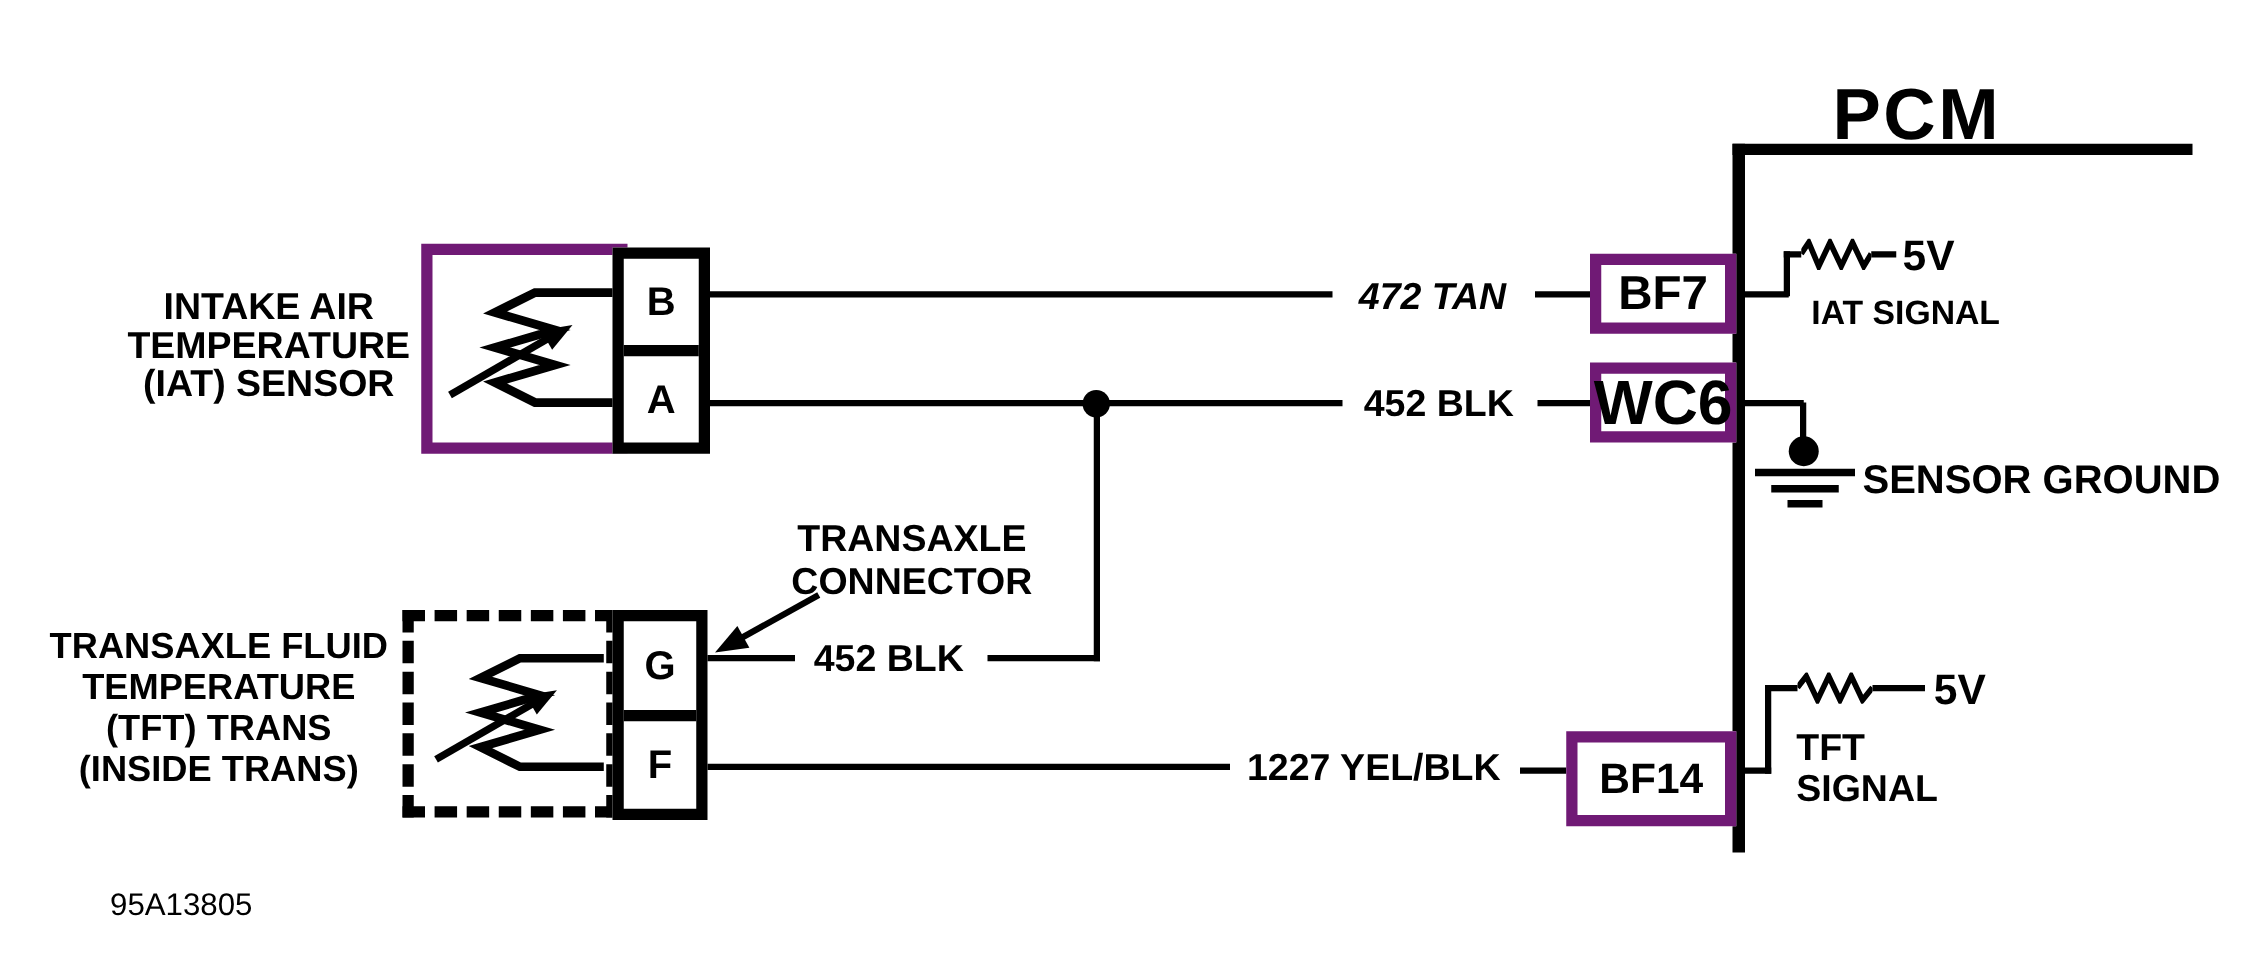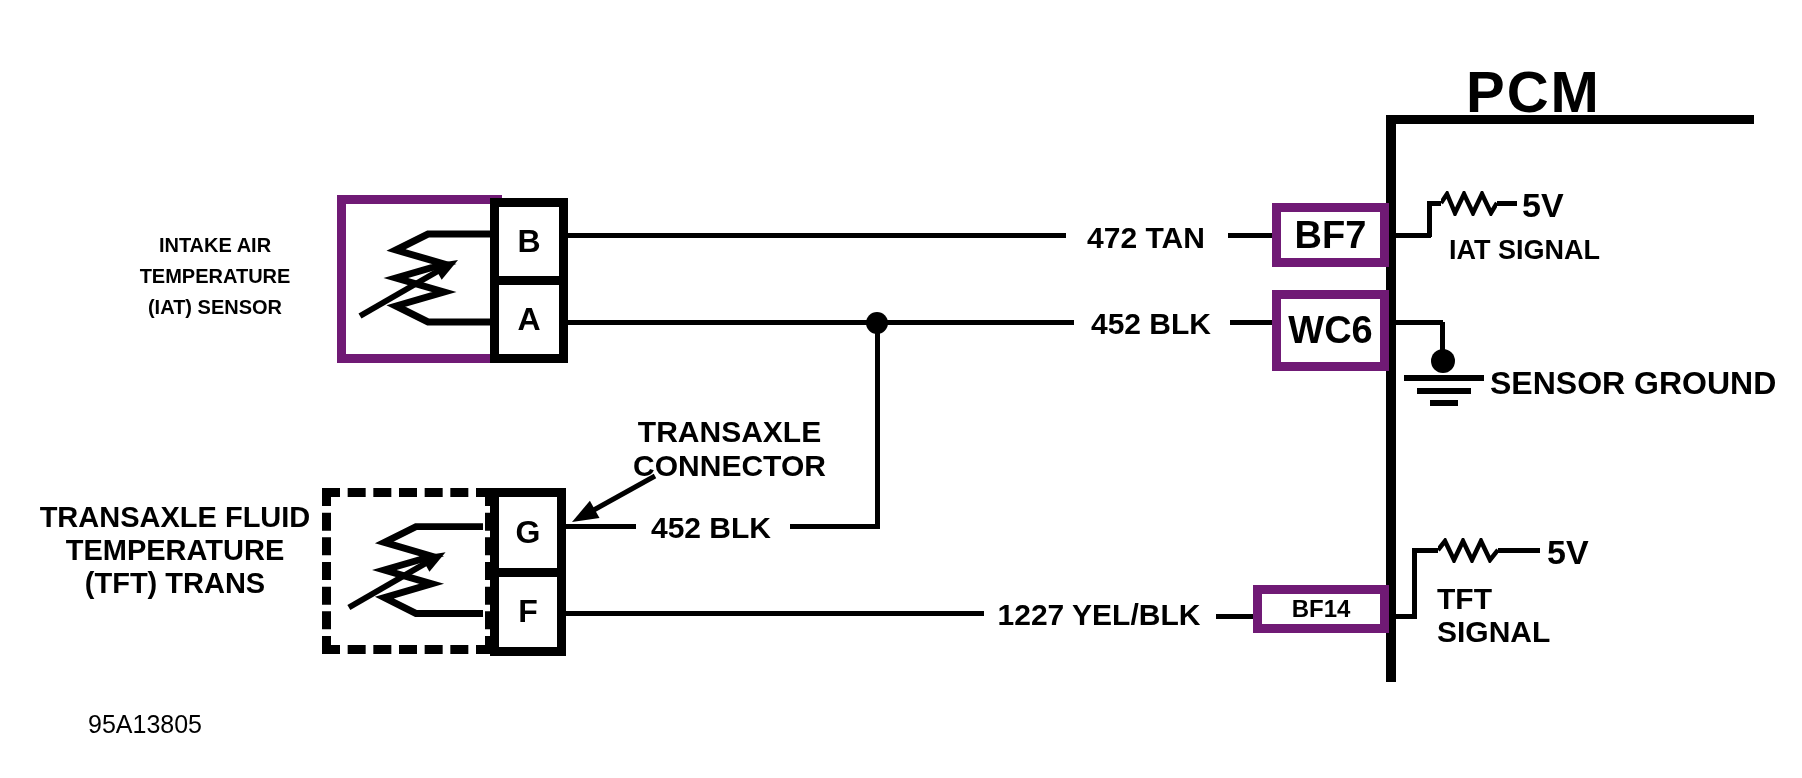--- a/index.html
+++ b/index.html
@@ -76,21 +76,21 @@
   </svg>
   <div class="pincol" style="left:490px;top:198px;width:78px;height:165px;">
     <div class="pincell">
         <span>B</span>
       </div>
     <div class="pindiv"></div>
     <div class="pincell">
         <span>A</span>
       </div>
   </div>
-  <div class="lbl center" style="left:90px;top:230px;width:250px;font-size:20px;line-height:31px;">
+  <div class="lbl center" style="left:90px;top:230px;width:250px;font-size:30px;line-height:31px;">
     <span style="display:block">INTAKE AIR</span>
     <span style="display:block">TEMPERATURE</span>
     <span style="display:block">(IAT) SENSOR</span>
   </div>
 
   <div class="dashedbox" style="left:322px;top:488px;width:172px;height:166px;"></div>
   <svg class="abs" style="left:336px;top:497px;" width="150" height="148" viewBox="0 0 146 150">
     <path d="M146,30 H78 L46,46 L94,60 L46,74 L94,88 L46,102 L78,118 H146" fill="none" stroke="#000" stroke-width="7"></path>
     <line x1="10" y1="112" x2="95" y2="63" stroke="#000" stroke-width="6"></line>
     <polygon points="108,56 91.7,75.7 82.7,60.1" fill="#000"></polygon>
@@ -101,46 +101,47 @@
       </div>
     <div class="pindiv"></div>
     <div class="pincell">
         <span>F</span>
       </div>
   </div>
   <div class="lbl center" style="left:30px;top:501px;width:290px;font-size:29px;line-height:33px;">
     <span style="display:block">TRANSAXLE FLUID</span>
     <span style="display:block">TEMPERATURE</span>
     <span style="display:block">(TFT) TRANS</span>
+    <span style="display:block">(INSIDE TRANS)</span>
   </div>
 
   <div class="lbl center" style="left:612px;top:415px;width:235px;font-size:30px;line-height:34px;">
     <span style="display:block">TRANSAXLE</span>
     <span style="display:block">CONNECTOR</span>
   </div>
   <svg class="abs" style="left:560px;top:470px;" width="100" height="60" viewBox="0 0 100 60">
     <line x1="95" y1="6" x2="32" y2="41" stroke="#000" stroke-width="5"></line>
     <polygon points="12,52 29.9,30.7 39.5,48.1" fill="#000"></polygon>
   </svg>
 
   <div class="dot" style="left:866px;top:312px;width:22px;height:22px;"></div>
 
   <div class="box" style="left:1272px;top:203px;width:117px;height:64px;font-size:38px;">
     <span>BF7</span>
   </div>
-  <div class="box" style="left:1272px;top:290px;width:117px;height:81px;font-size:38px;">
+  <div class="box" style="left:1272px;top:290px;width:117px;height:64px;font-size:50px;">
     <span>WC6</span>
   </div>
-  <div class="box" style="left:1253px;top:585px;width:136px;height:48px;font-size:24px;">
+  <div class="box" style="left:1253px;top:585px;width:136px;height:76px;font-size:34px;">
     <span>BF14</span>
   </div>
 
   <div class="lbl" style="left:1466px;top:62px;width:160px;text-align:left;font-size:58px;letter-spacing:2px;">PCM</div>
 
-  <div class="lbl center" style="left:1066px;top:222px;width:160px;font-size:30px;">472 TAN</div>
+  <div class="lbl center" style="left:1066px;top:222px;width:160px;font-size:30px;font-style:italic;">472 TAN</div>
   <div class="lbl center" style="left:1076px;top:308px;width:150px;font-size:30px;">452 BLK</div>
   <div class="lbl center" style="left:636px;top:512px;width:150px;font-size:30px;">452 BLK</div>
   <div class="lbl center" style="left:988px;top:599px;width:222px;font-size:30px;">1227 YEL/BLK</div>
 
   <div class="lbl" style="left:1522px;top:188px;font-size:34px;">5V</div>
   <div class="lbl" style="left:1421px;top:236px;font-size:27px;margin-left:28px;">IAT SIGNAL</div>
   <div class="lbl" style="left:1490px;top:367px;font-size:32px;">SENSOR GROUND</div>
   <div class="lbl" style="left:1547px;top:535px;font-size:34px;">5V</div>
   <div class="lbl" style="left:1437px;top:582px;font-size:30px;line-height:33px;">
     <span style="display:block">TFT</span>

